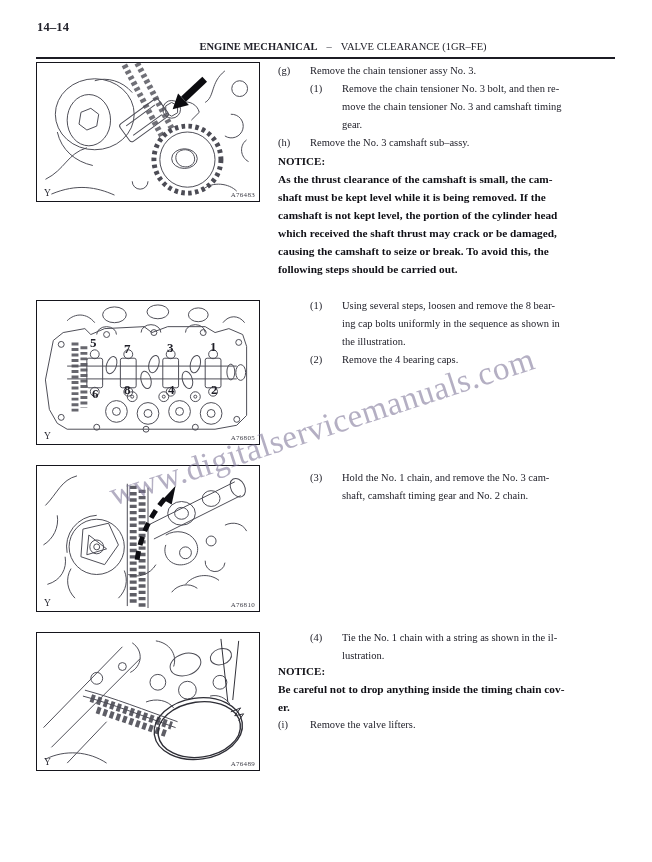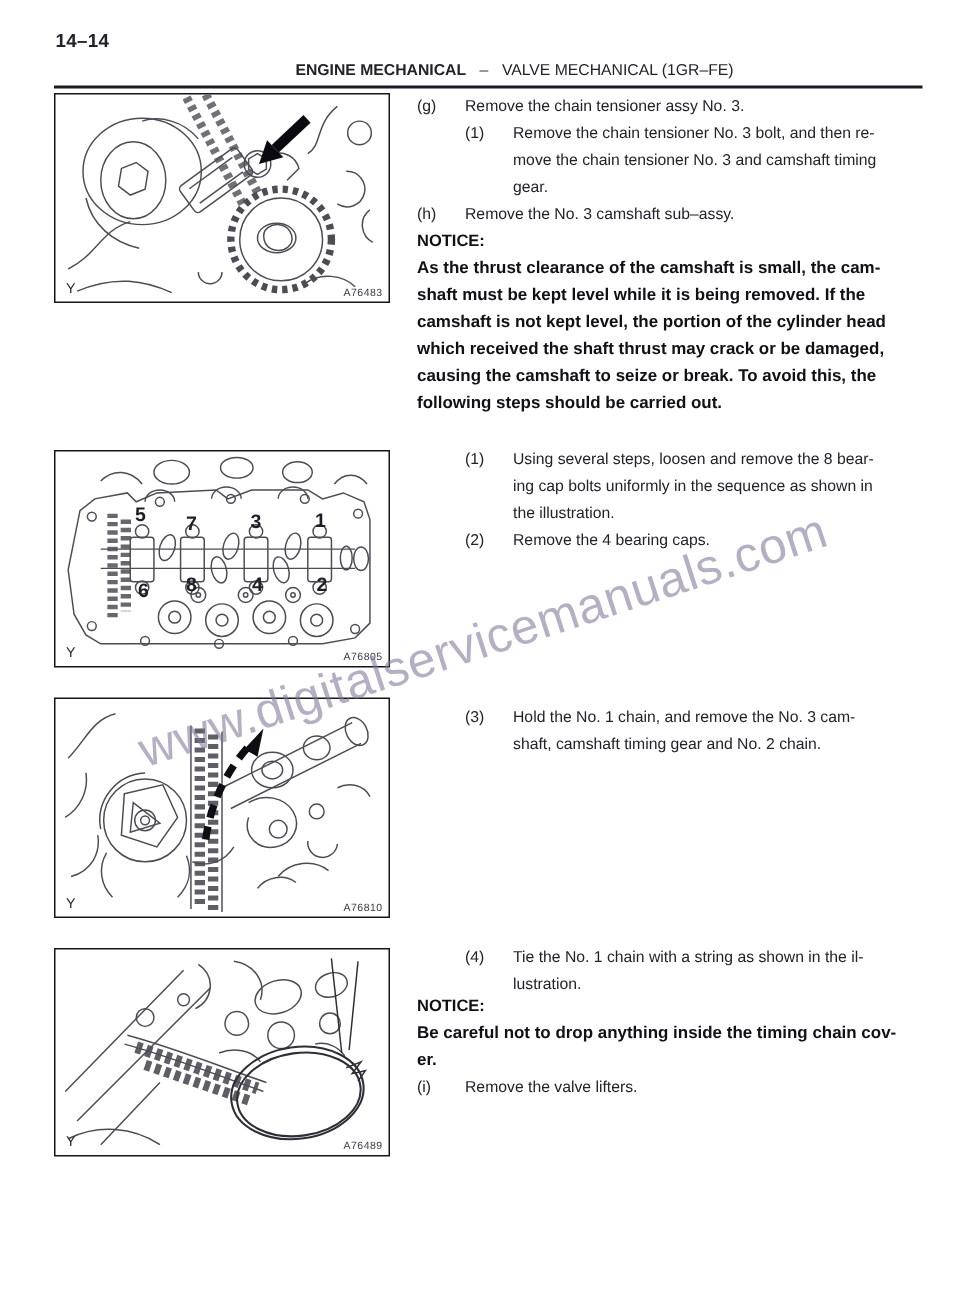--- a/index.html
+++ b/index.html
@@ -1,18 +1,18 @@
 <!DOCTYPE html>
 <html><head>
 <meta charset="utf-8">
 <style>
   html,body{margin:0;padding:0;background:#e8e8e8;}
   .page{
     position:relative;width:652px;height:862px;background:#ffffff;
-    font-family:Liberation Sans, sans-serif;color:#22222b;overflow:hidden;
+    font-family:Liberation Serif, serif;color:#22222b;overflow:hidden;
   }
   .pageno{position:absolute;left:37px;top:20px;font-size:12.5px;font-weight:bold;letter-spacing:.2px;}
   .hdr{position:absolute;left:343px;top:41px;transform:translateX(-50%);white-space:nowrap;font-size:10.5px;}
   .hdr .b{font-weight:bold;margin-top:32px;}
   .hdr .sep{margin:0 9px;color:#3a3a44;}
   .rule{position:absolute;left:36px;top:57px;width:579px;height:2px;background:#1c1c24;}
   
   .fig{position:absolute;left:36px;width:224px;border:1.6px solid #15151c;background:#fff;box-sizing:border-box;}
   .fig svg{position:absolute;left:0;top:0;width:100%;height:100%;}
   .fig .corner{position:absolute;left:7px;bottom:3px;font-size:9.5px;color:#2c2c35;}
@@ -38,21 +38,21 @@
     z-index:40;pointer-events:none;
   }
 </style>
 </head>
 <body>
 
 <div class="page">
 
   <div class="pageno">14–14</div>
   <div class="hdr">
-    <span class="b">ENGINE MECHANICAL</span><span class="sep">–</span><span>VALVE MECHANICAL (1GR–FE)</span>
+    <span class="b">ENGINE MECHANICAL</span><span class="sep">–</span><span>VALVE CLEARANCE (1GR–FE)</span>
   </div>
   <div class="rule"></div>
 
   <div class="fig" id="fig1">
     <svg viewBox="0 0 224 140">
       <g stroke="#4c4c55" fill="none" stroke-width="1">
         <path d="M8,118 C28,108 30,92 50,86 M14,133 C40,122 60,126 78,134"></path>
         <path d="M190,8 C175,20 180,34 170,40 M196,52 a12,12 0 1,1 -6,22"></path>
         <circle cx="205" cy="26" r="8"></circle>
         <path d="M212,78 c-8,6 -6,18 2,22 M168,128 c10,-8 26,-6 34,2 M96,120 a8,8 0 1,0 16,0"></path>

